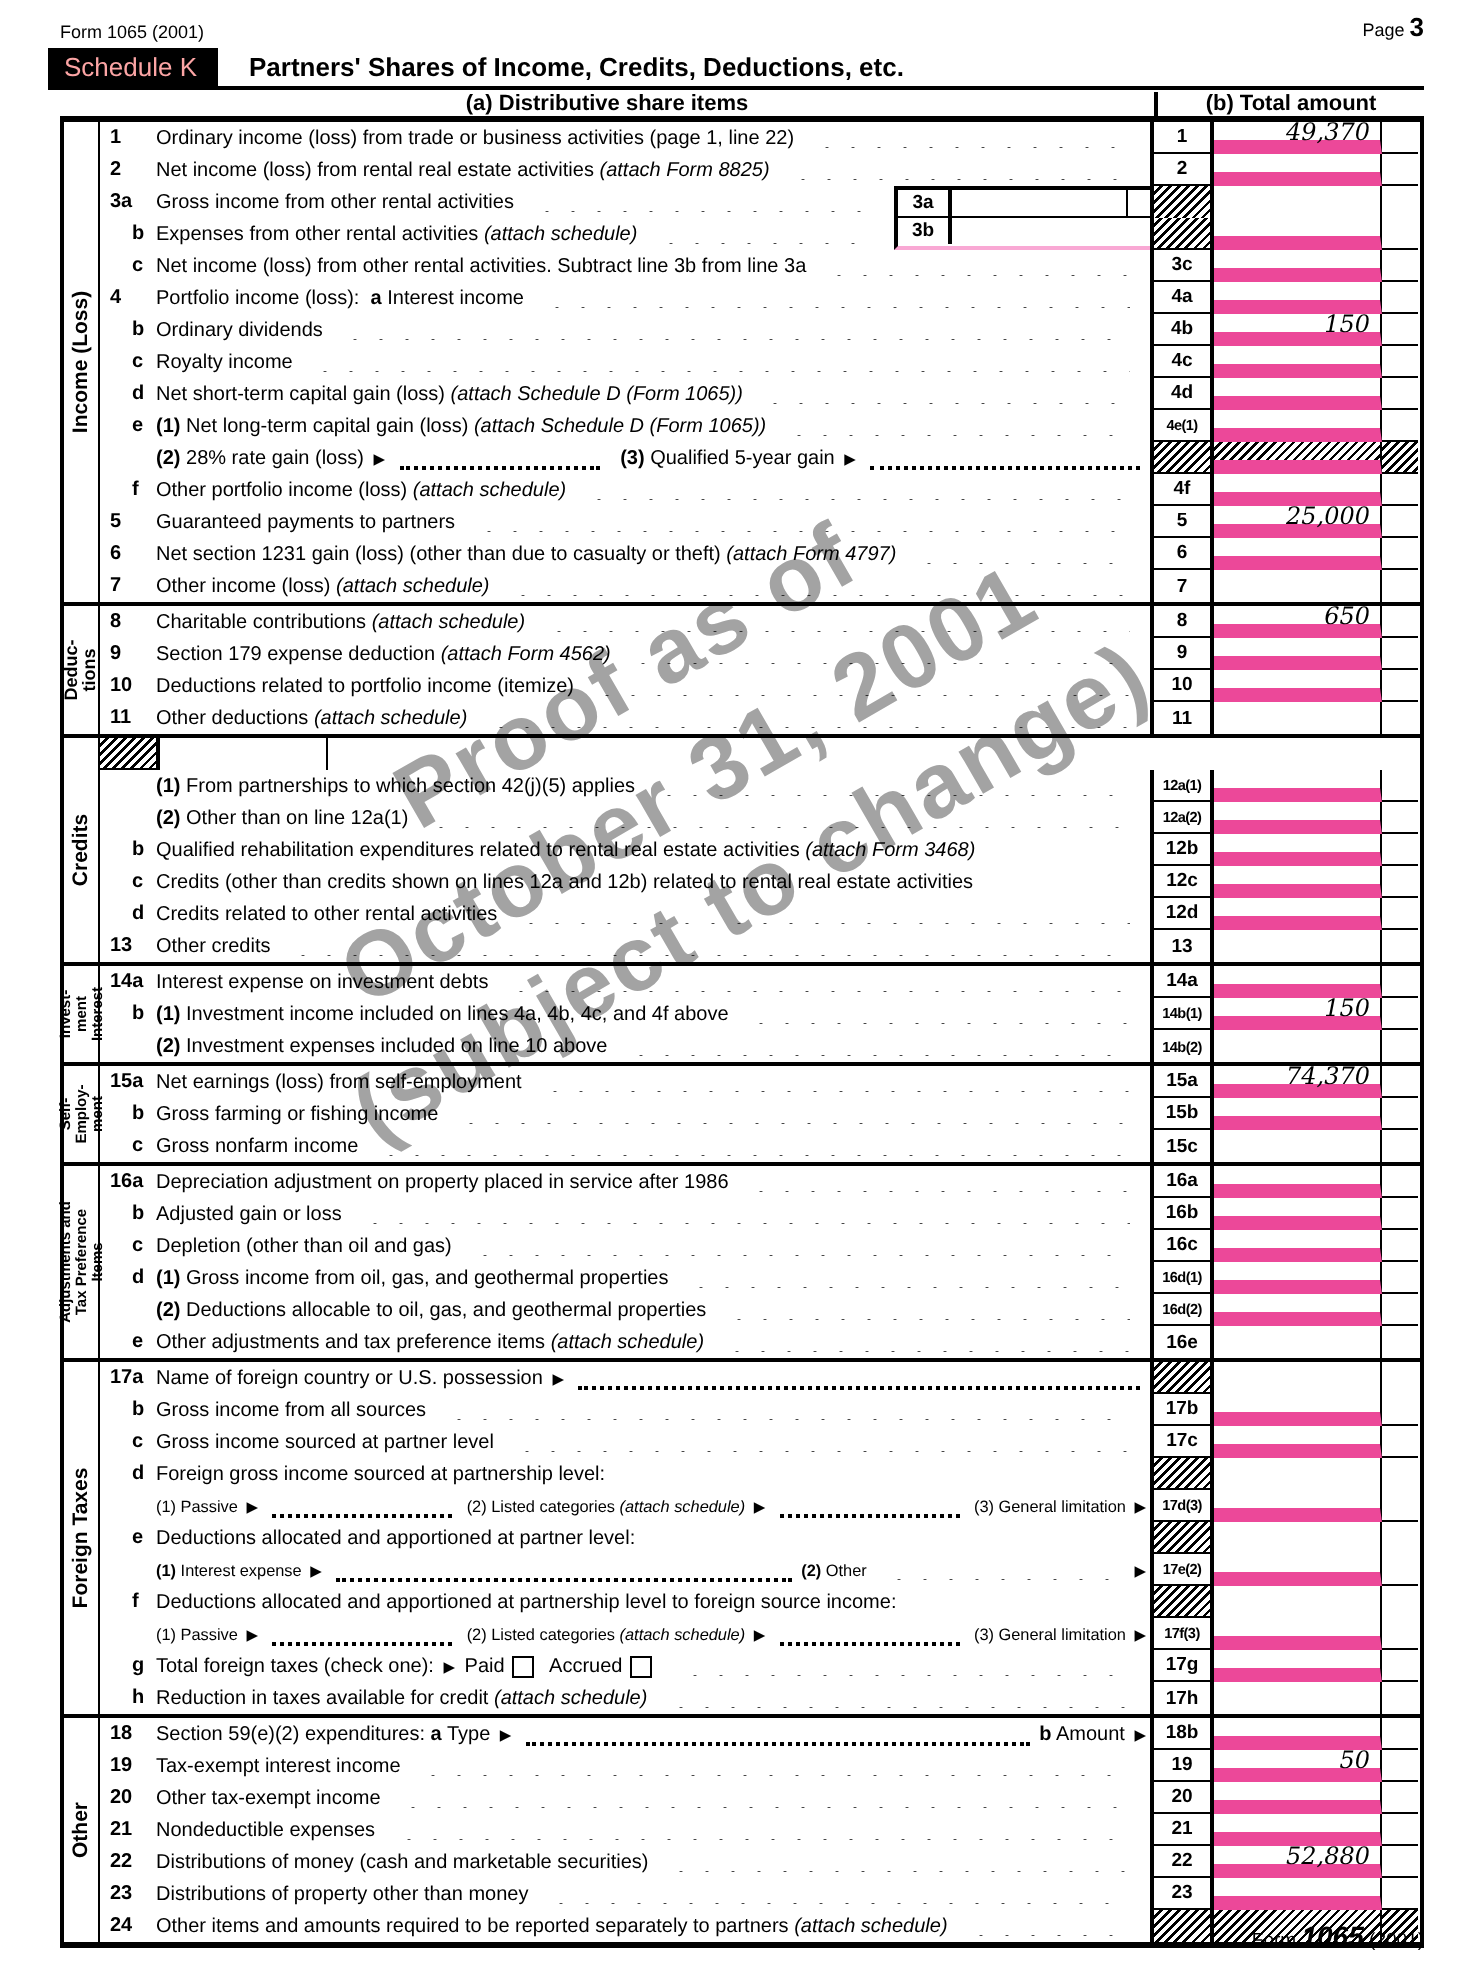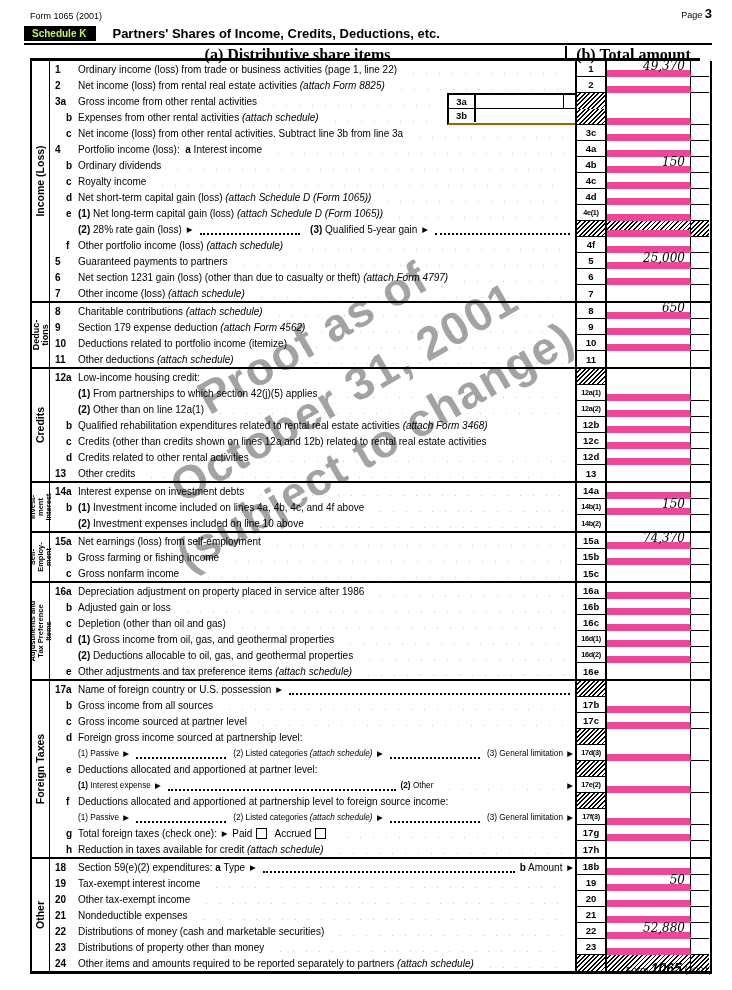--- a/index.html
+++ b/index.html
@@ -6,24 +6,24 @@
   body{width:732px;height:990px;background:#fff;position:relative;overflow:hidden;
        font-family:"Liberation Sans",sans-serif;color:#000;}
   .watermark{position:absolute;left:-6px;top:298px;width:700px;z-index:0;
     transform:rotate(-30deg);text-align:center;font-weight:bold;font-size:46px;
     line-height:1.36;color:#a3a3a3;letter-spacing:1.5px;white-space:nowrap;pointer-events:none;}
   .topline{position:absolute;left:30px;right:20px;top:6px;display:flex;
     justify-content:space-between;align-items:flex-end;font-size:9px;z-index:1;}
   .pg b{font-size:13px;}
   .schedbar{position:absolute;left:24px;right:20px;top:24px;height:19px;
     border-bottom:2.5px solid #000;display:flex;align-items:center;z-index:1;}
-  .badge{background:#000;color:#bef264;font-weight:bold;font-size:10px;padding:1.5px 10px 2.5px 8px;}
+  .badge{background:#000;color:#fca5a5;font-weight:normal;font-size:13px;padding:1.5px 10px 2.5px 8px;}
   .schtitle{font-weight:bold;font-size:13px;margin-left:16px;}
-  .colhead{position:absolute;left:30px;right:32px;top:46px;height:12px;
-    border-bottom:3px solid #000;display:flex;font-weight:bold;font-size:16px;z-index:1;font-family:Liberation Serif, serif;}
+  .colhead{position:absolute;left:30px;right:20px;top:46px;height:12px;
+    border-bottom:3px solid #000;display:flex;font-weight:bold;font-size:11px;z-index:1;}
   .cola{flex:1;border-right:2px solid #000;text-align:center;}
   .colb{width:133px;text-align:center;}
   #ktable{position:absolute;left:30px;top:61px;width:682px;z-index:1;
     border-left:2px solid #000;border-right:2px solid #000;border-bottom:3px solid #000;box-sizing:border-box;}
   .section{display:flex;border-top:2px solid #000;}
   .section:first-child{border-top:none;}
   .slab{width:18px;box-sizing:border-box;border-right:1px solid #000;position:relative;}
   .slab .v{position:absolute;top:50%;left:50%;transform:translate(-50%,-50%) rotate(-90deg);
     font-weight:bold;text-align:center;line-height:1.05;white-space:pre;}
   .v.l1{font-size:10.5px;} .v.l2{font-size:9px;} .v.l3{font-size:7.5px;}
@@ -50,21 +50,21 @@
   .amt{width:84px;box-sizing:border-box;border-right:1px solid #000;border-bottom:7px solid #ec4899;
     font-family:"DejaVu Serif",serif;font-style:italic;font-size:12px;
     display:flex;align-items:center;justify-content:flex-end;padding-right:5px;}
   .cents{width:18px;box-sizing:border-box;border-bottom:1px solid #000;}
   .row.last .ref,.row.last .amt,.row.last .cents{border-bottom:none;}
   .nobb{border-bottom:none !important;}
   .hatch{background:repeating-linear-gradient(135deg,#fff 0px,#fff 2px,#000 2px,#000 3.2px);}
   .inset{position:absolute;left:397px;top:0;bottom:0;width:130px;display:flex;box-sizing:border-box;
     border-left:2px solid #000;background:#fff;}
   .inset.itop{border-top:2px solid #000;border-bottom:1px solid #000;}
-  .inset.ibot{border-bottom:2px solid #a16207;flex-direction:column;}
+  .inset.ibot{border-bottom:2px solid #f9a8d4;flex-direction:column;}
   .ilab{width:27px;box-sizing:border-box;border-right:2px solid #000;font-weight:bold;
     font-size:9.5px;text-align:center;line-height:13px;}
   .ifld{flex:1;border-right:1.5px solid #000;}
   .icents{width:13px;}
   .footer{position:absolute;right:20px;top:960px;font-size:9.5px;z-index:1;}
   .footer b{font-size:14px;font-style:italic;}
 </style>
 </head>
 <body>
 
@@ -361,26 +361,20 @@
           <div class="cents"></div>
         </div>
       </div>
     </div>
     <div class="section">
       <div class="slab">
         <div class="v l1">Credits</div>
       </div>
       <div class="rows">
         <div class="row">
-          <div class="desc">
-            <div class="no i0">12a</div>
-            <div class="txt">
-              <div class="seg">Low-income housing credit:</div>
-            </div>
-          </div>
           <div class="ref hatch"></div>
           <div class="amt nobb"></div>
           <div class="cents nobb"></div>
         </div>
         <div class="row">
           <div class="desc">
             <div class="txt">
               <div class="seg bd">(1)</div>
               <div class="seg"> From partnerships to which section 42(j)(5) applies</div>
               <div class="dots"></div>

